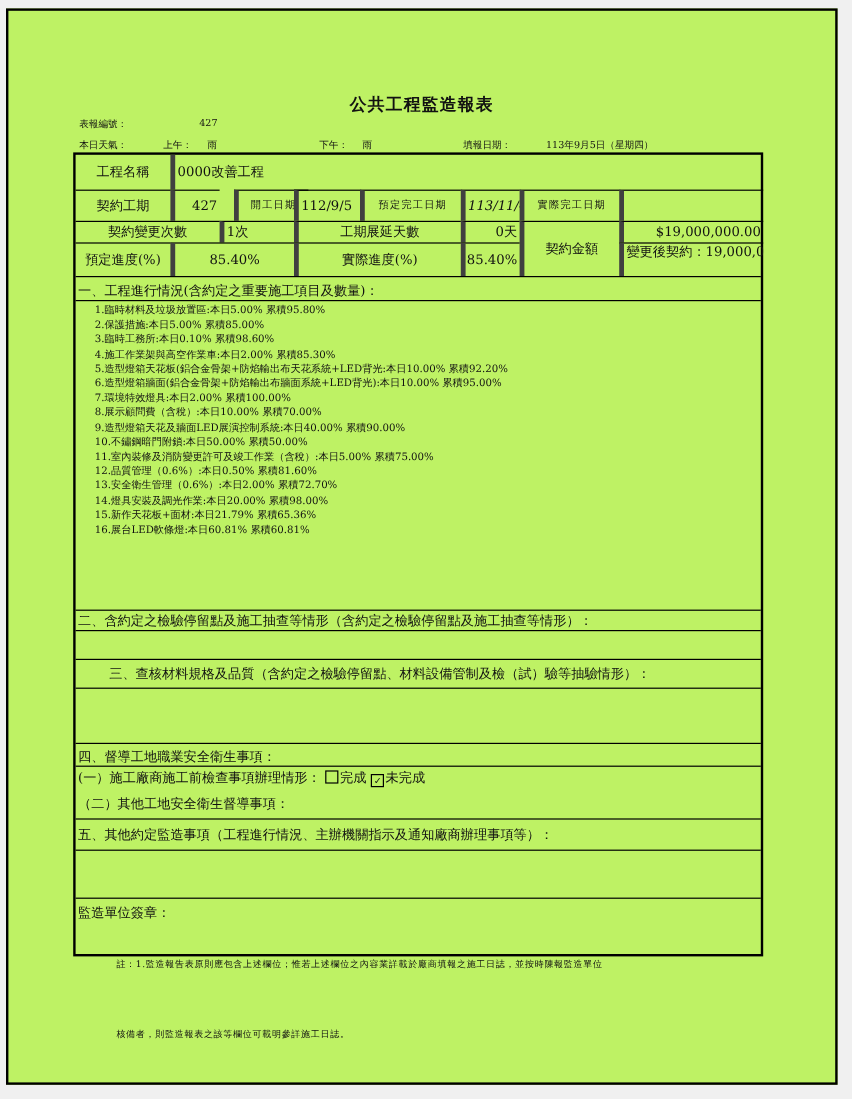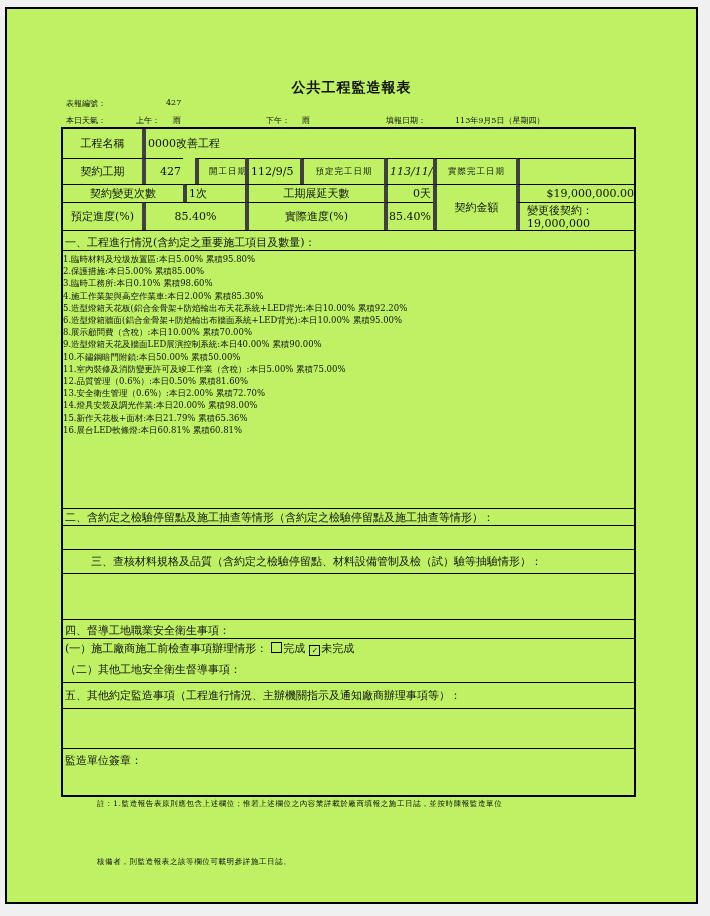--- a/index.html
+++ b/index.html
@@ -26,21 +26,21 @@
     position:absolute; box-sizing:border-box; font-size:11px; line-height:13px;
     display:flex; align-items:center; white-space:nowrap; overflow:hidden;
   }
   .bl { border-left:4px solid #404040; }
   .bt { border-top:1px solid #000; }
   .center { justify-content:center; }
   .right { justify-content:flex-end; padding-right:2px; }
   .left { padding-left:2px; }
   .small { font-size:8.5px; letter-spacing:1px; }
   .progress-list { position:absolute; left:0; top:124px; width:100%; font-size:8.5px; line-height:12.2px; }
-  .progress-list div { padding-left:0; white-space:nowrap; }
+  .progress-list div { padding-left:16px; white-space:nowrap; }
   .hline { position:absolute; left:0; width:100%; border-top:1px solid #000; height:0; }
   .txt { position:absolute; font-size:11px; white-space:nowrap; padding-left:2px; }
   .chk {
     display:inline-block; width:9px; height:9px; border:1px solid #000; vertical-align:-1px;
     margin:0 1px 0 4px; position:relative; font-size:8px; line-height:9px; text-align:center;
   }
   .note { position:absolute; left:97px; top:797px; width:545px; font-size:7.5px; line-height:14px; letter-spacing:0.6px; }
 </style>
 </head>
 <body>
@@ -81,35 +81,36 @@
   <div class="cell left bl bt" style="left:120px;top:55px;width:62px;height:18px;">1次</div>
   <div class="cell center bl bt" style="left:182px;top:55px;width:139px;height:18px;">工期展延天數</div>
   <div class="cell right bl bt" style="left:321px;top:55px;width:49px;height:18px;">0天</div>
   <div class="cell center bl bt" style="left:370px;top:55px;width:83px;height:46px;">契約金額</div>
   <div class="cell right bl bt" style="left:453px;top:55px;width:120px;height:18px;">$19,000,000.00</div>
 
   <div class="cell center bt" style="left:0;top:73px;width:79px;height:28px;">預定進度(%)</div>
   <div class="cell center bl bt" style="left:79px;top:73px;width:103px;height:28px;">85.40%</div>
   <div class="cell center bl bt" style="left:182px;top:73px;width:139px;height:28px;">實際進度(%)</div>
   <div class="cell right bl bt" style="left:321px;top:73px;width:49px;height:28px;">85.40%</div>
-  <div class="cell bl bt" style="left:453px;top:73px;width:120px;height:28px;flex-direction:column;align-items:flex-start;justify-content:center;padding-left:7px;">
+  <div class="cell bl bt" style="left:453px;top:73px;width:120px;height:28px;flex-direction:row;align-items:flex-start;justify-content:center;padding-left:17px;">
     <span>變更後契約：</span>
     <span>19,000,000</span>
   </div>
 
   <div class="hline" style="top:101px;"></div>
   <div class="txt" style="top:106px;">一、工程進行情況(含約定之重要施工項目及數量)：</div>
   <div class="hline" style="top:121px;"></div>
   <div class="progress-list">
     <div>1.臨時材料及垃圾放置區:本日5.00% 累積95.80%</div>
     <div>2.保護措施:本日5.00% 累積85.00%</div>
     <div>3.臨時工務所:本日0.10% 累積98.60%</div>
     <div>4.施工作業架與高空作業車:本日2.00% 累積85.30%</div>
     <div>5.造型燈箱天花板(鋁合金骨架+防焰輸出布天花系統+LED背光:本日10.00% 累積92.20%</div>
     <div>6.造型燈箱牆面(鋁合金骨架+防焰輸出布牆面系統+LED背光):本日10.00% 累積95.00%</div>
+    <div>7.環境特效燈具:本日2.00% 累積100.00%</div>
     <div>8.展示顧問費（含稅）:本日10.00% 累積70.00%</div>
     <div>9.造型燈箱天花及牆面LED展演控制系統:本日40.00% 累積90.00%</div>
     <div>10.不鏽鋼暗門附鎖:本日50.00% 累積50.00%</div>
     <div>11.室內裝修及消防變更許可及竣工作業（含稅）:本日5.00% 累積75.00%</div>
     <div>12.品質管理（0.6%）:本日0.50% 累積81.60%</div>
     <div>13.安全衛生管理（0.6%）:本日2.00% 累積72.70%</div>
     <div>14.燈具安裝及調光作業:本日20.00% 累積98.00%</div>
     <div>15.新作天花板+面材:本日21.79% 累積65.36%</div>
     <div>16.展台LED軟條燈:本日60.81% 累積60.81%</div>
   </div>

